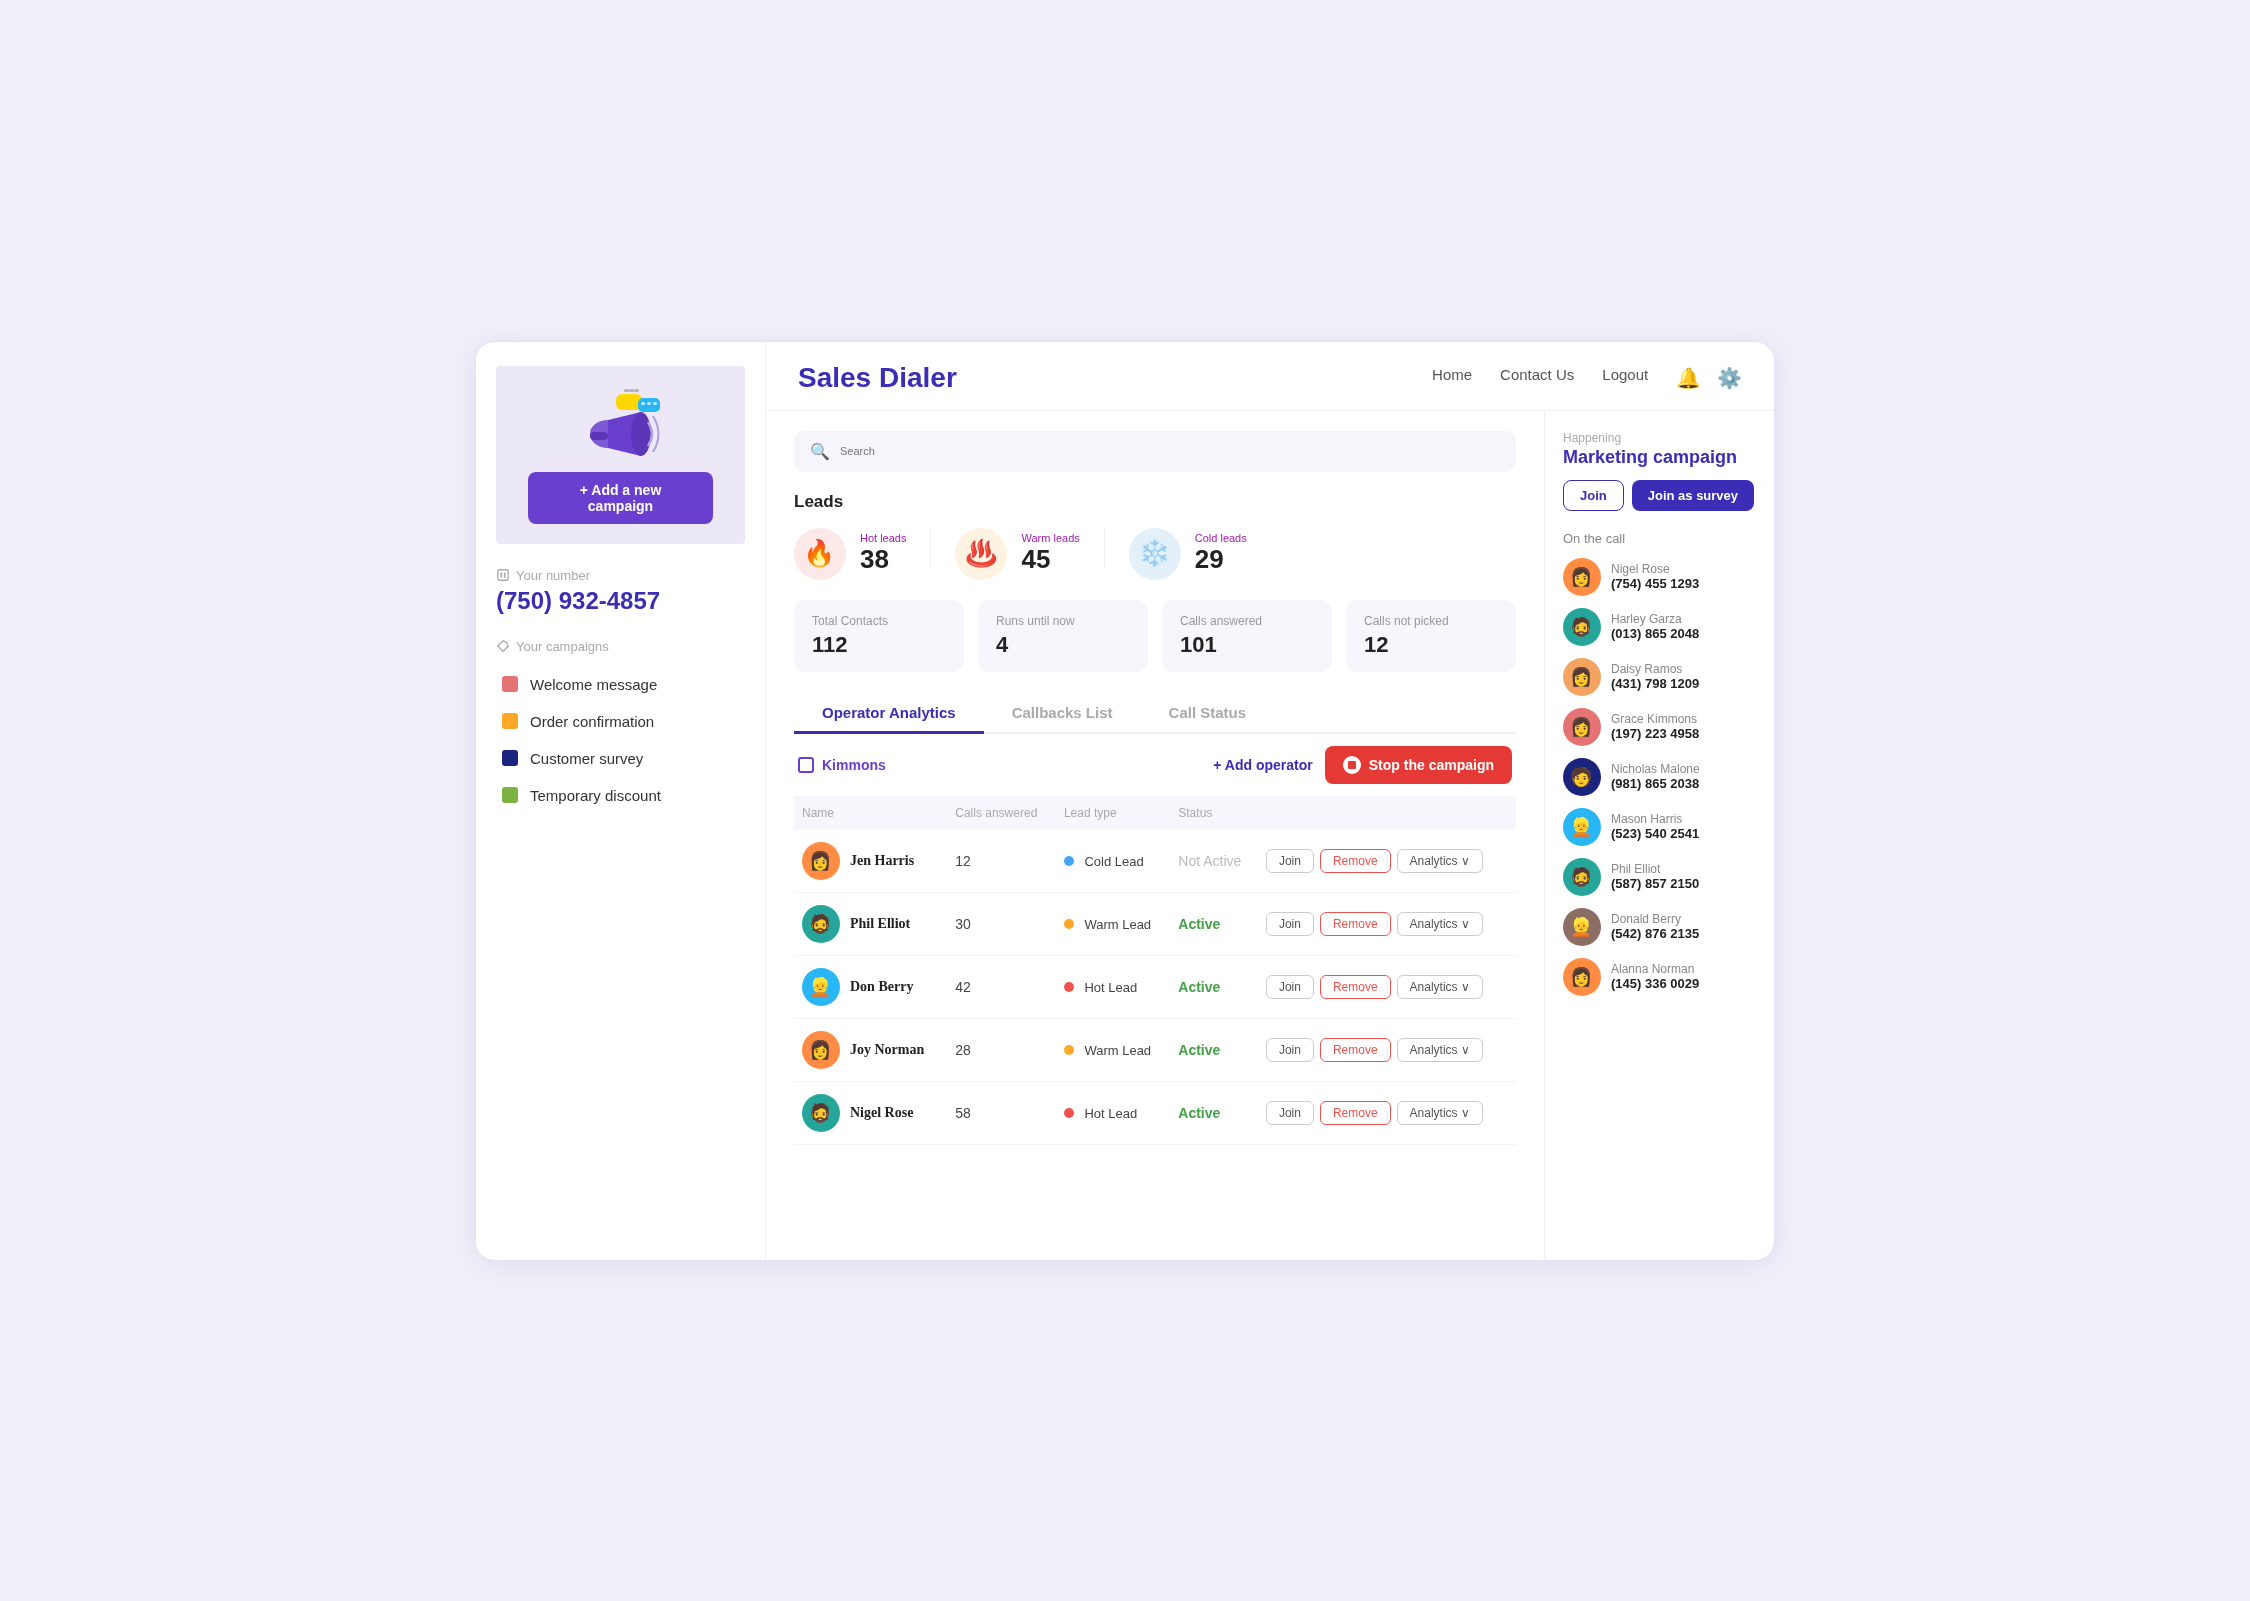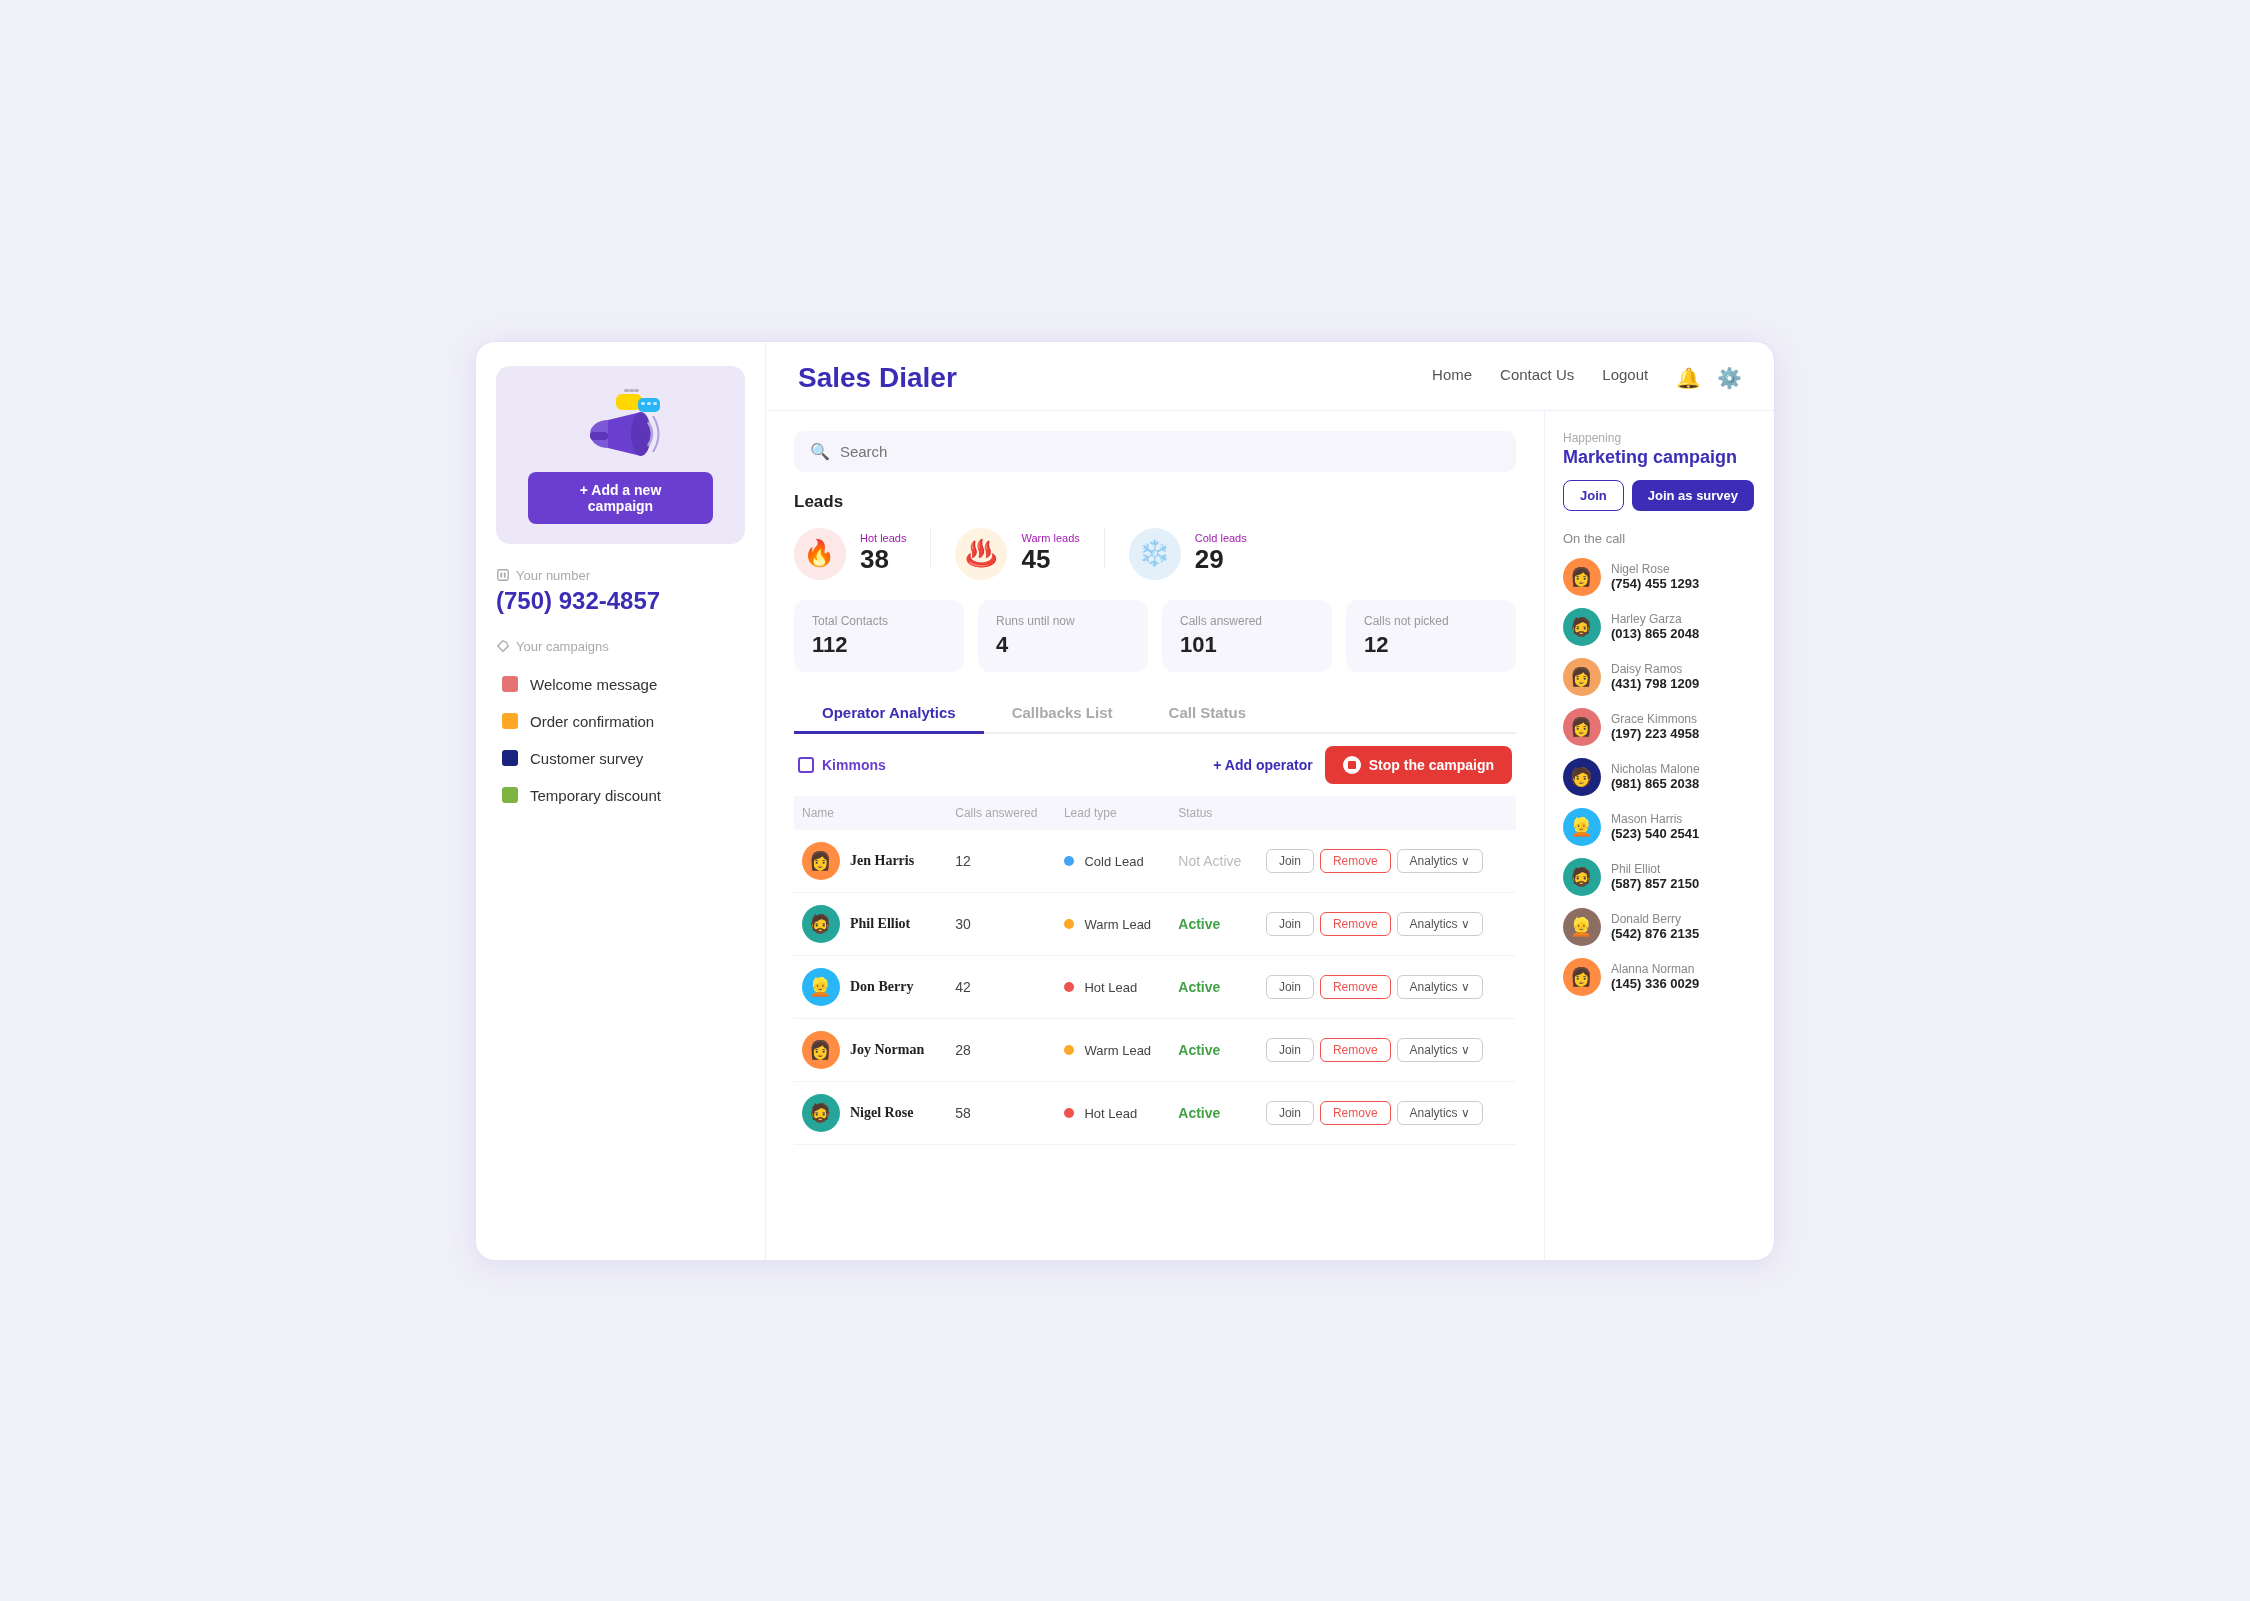--- a/index.html
+++ b/index.html
@@ -28,21 +28,21 @@
       min-width: 290px;
       background: #fff;
       border-right: 1px solid #f0eef8;
       padding: 24px 20px;
       display: flex;
       flex-direction: column;
       gap: 0;
     }
     .campaign-banner {
       background: #ede8f8;
-      border-radius: 14px;
+      border-radius: 4px;
       padding: 18px 32px 20px;
       display: flex;
       flex-direction: column;
       align-items: center;
       margin-bottom: 24px;
     }
     .add-campaign-btn {
       background: #6a3fcf;
       color: white;
       border: none;
@@ -160,21 +160,21 @@
       display: flex;
       align-items: center;
       gap: 10px;
       margin-bottom: 20px;
       width: 100%;
     }
     .search-input {
       background: transparent;
       border: none;
       outline: none;
-      font-size: 15px;
+      font-size: 11px;
       color: #aaa;
       width: 100%;
     }
     
     .leads-title {
       font-size: 17px;
       font-weight: 700;
       color: #222;
       margin-bottom: 16px;
     }

